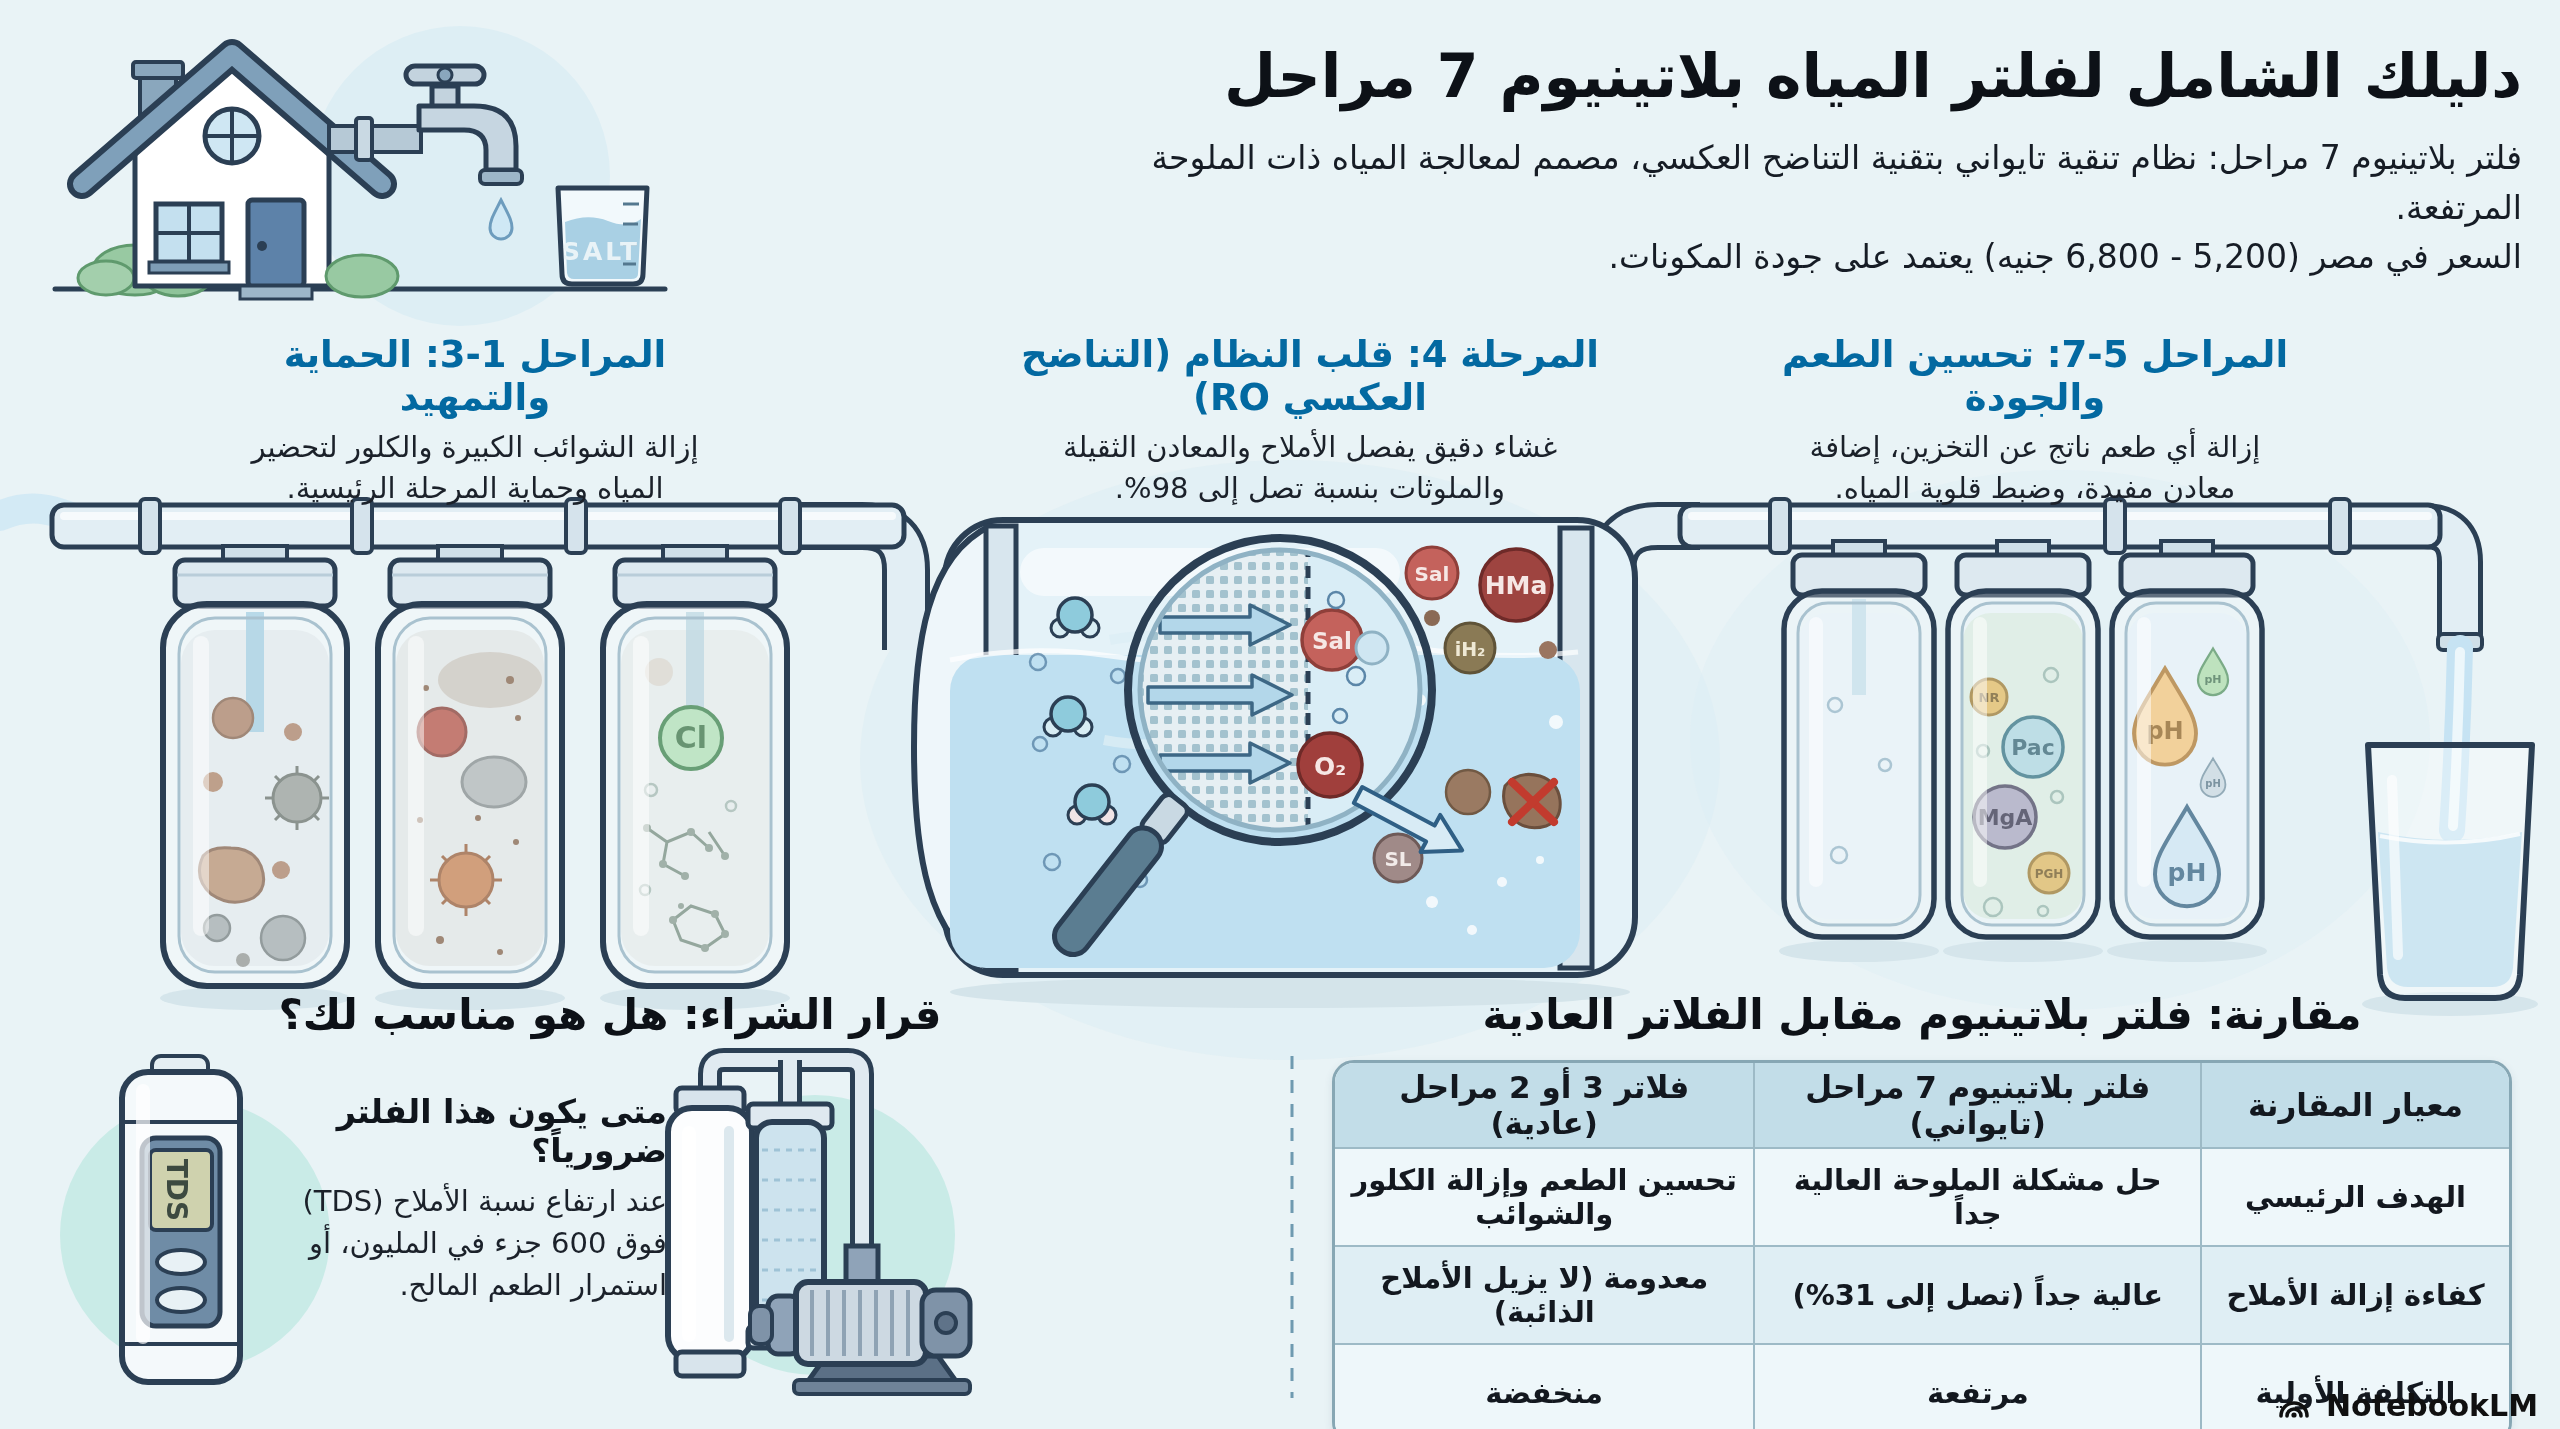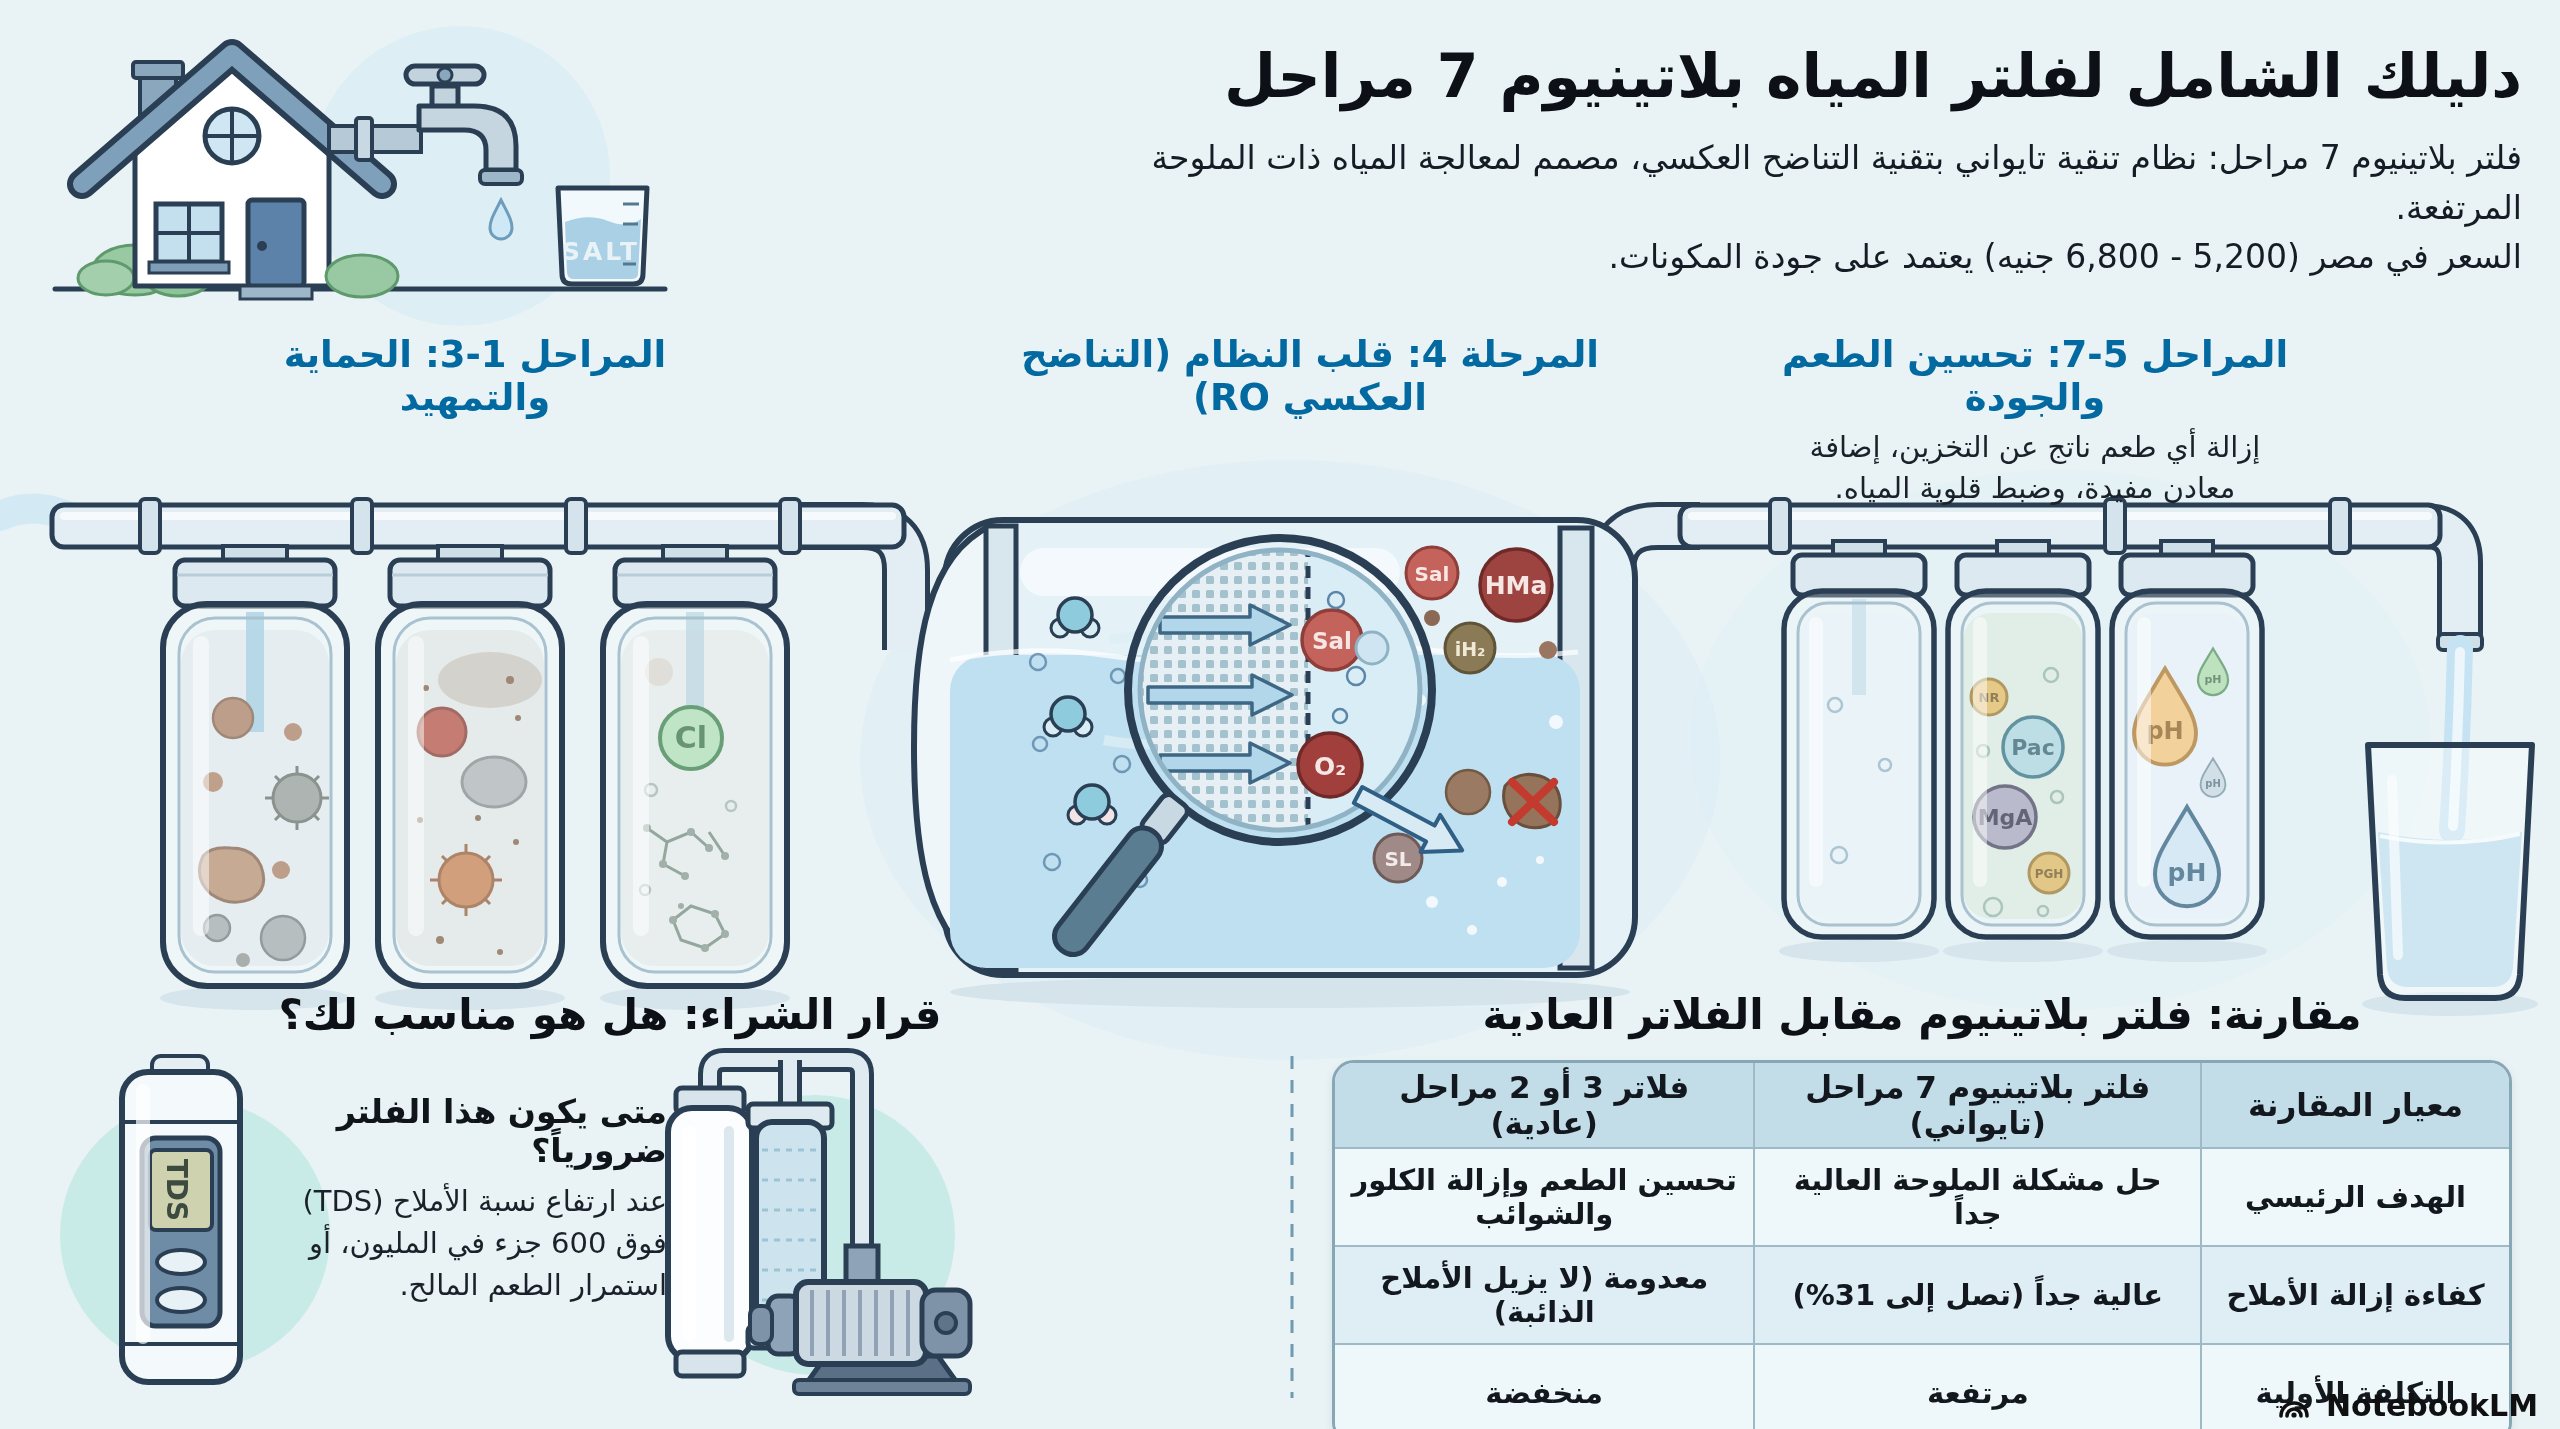--- a/index.html
+++ b/index.html
@@ -471,24 +471,26 @@
 <div class="abs ar" style="right:38px;top:42px;width:1500px">
   <h1 class="page-title">دليلك الشامل لفلتر المياه بلاتينيوم 7 مراحل</h1>
   <div class="subtitle" style="margin-top:22px">
     <div>فلتر بلاتينيوم 7 مراحل: نظام تنقية تايواني بتقنية التناضح العكسي، مصمم لمعالجة المياه ذات الملوحة المرتفعة.</div>
     <div>السعر في مصر (5,200 - 6,800 جنيه) يعتمد على جودة المكونات.</div>
   </div>
 </div>
 
 <div class="abs ar stage-block" style="left:225px;top:333px;width:500px">
   <div class="stage-title">المراحل 1-3: الحماية والتمهيد</div>
+  <div class="stage-desc" style="max-width:470px">إزالة الشوائب الكبيرة والكلور لتحضير المياه وحماية المرحلة الرئيسية.</div>
 </div>
 
 <div class="abs ar stage-block" style="left:980px;top:333px;width:660px">
   <div class="stage-title">المرحلة 4: قلب النظام (التناضح العكسي RO)</div>
+  <div class="stage-desc" style="max-width:560px">غشاء دقيق يفصل الأملاح والمعادن الثقيلة والملوثات بنسبة تصل إلى 98%.</div>
 </div>
 
 <div class="abs ar stage-block" style="left:1760px;top:333px;width:550px">
   <div class="stage-title">المراحل 5-7: تحسين الطعم والجودة</div>
   <div class="stage-desc" style="max-width:520px">إزالة أي طعم ناتج عن التخزين، إضافة معادن مفيدة، وضبط قلوية المياه.</div>
 </div>
 
 <div class="abs ar section-heading" style="left:210px;top:990px;width:800px">قرار الشراء: هل هو مناسب لك؟</div>
 
 <div class="abs ar" style="left:262px;top:1092px;width:405px">

